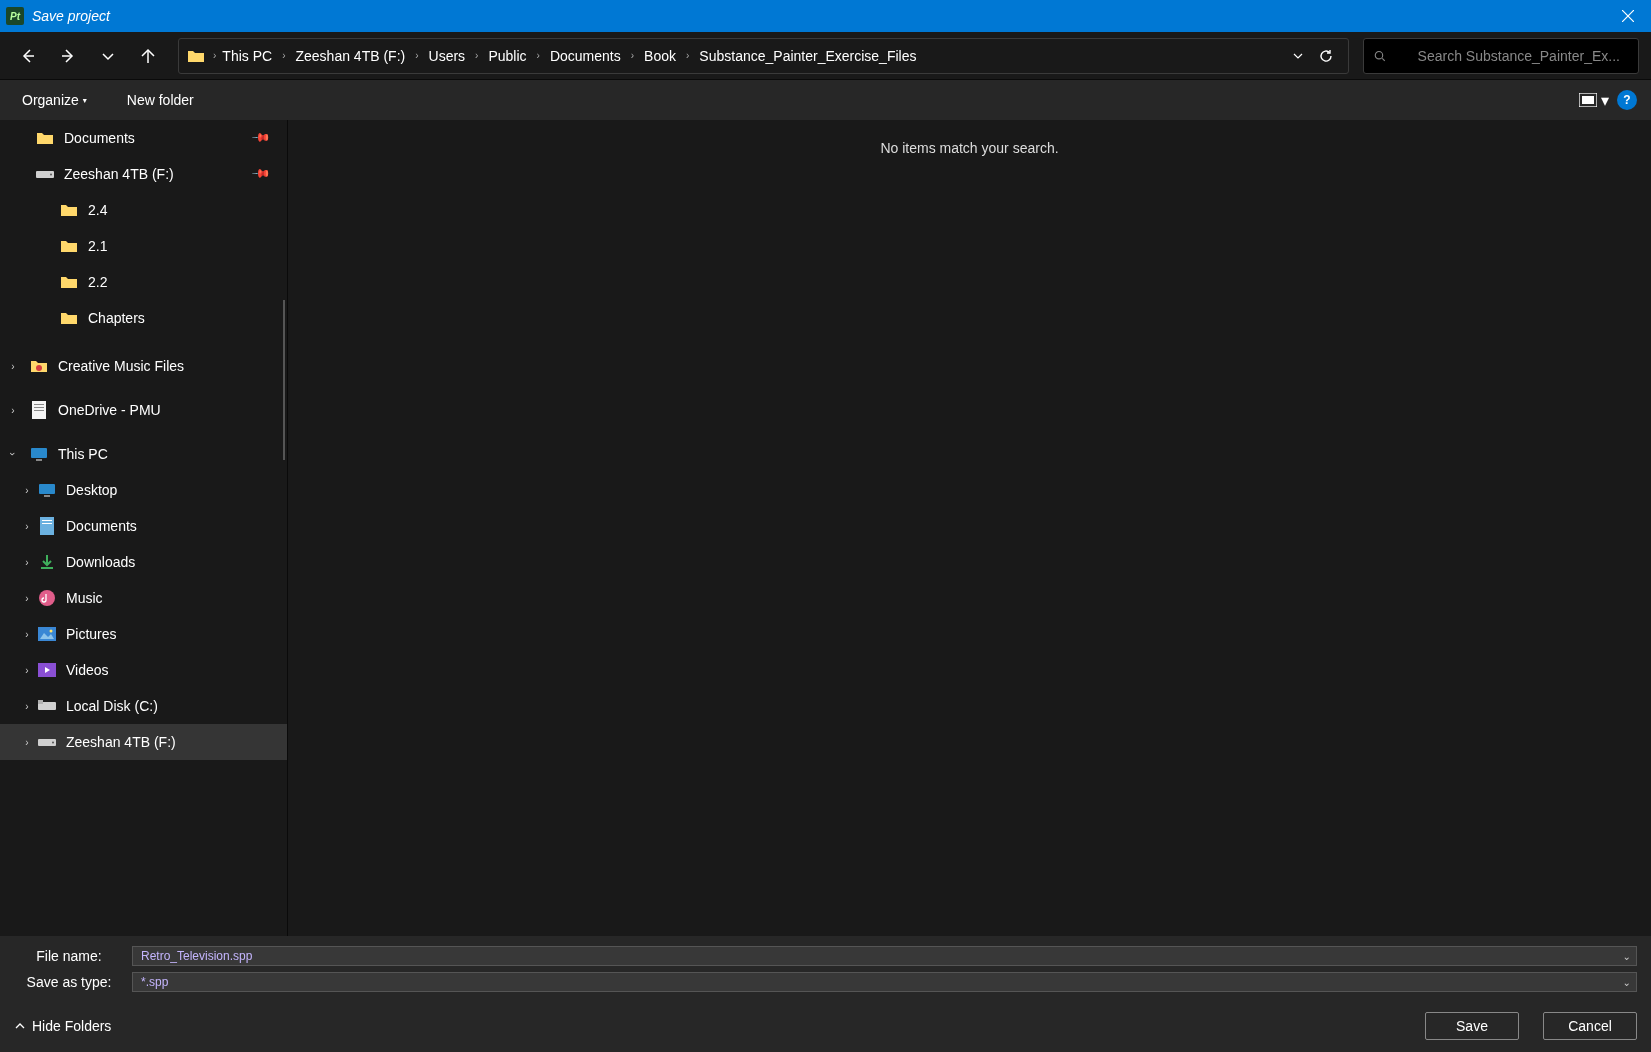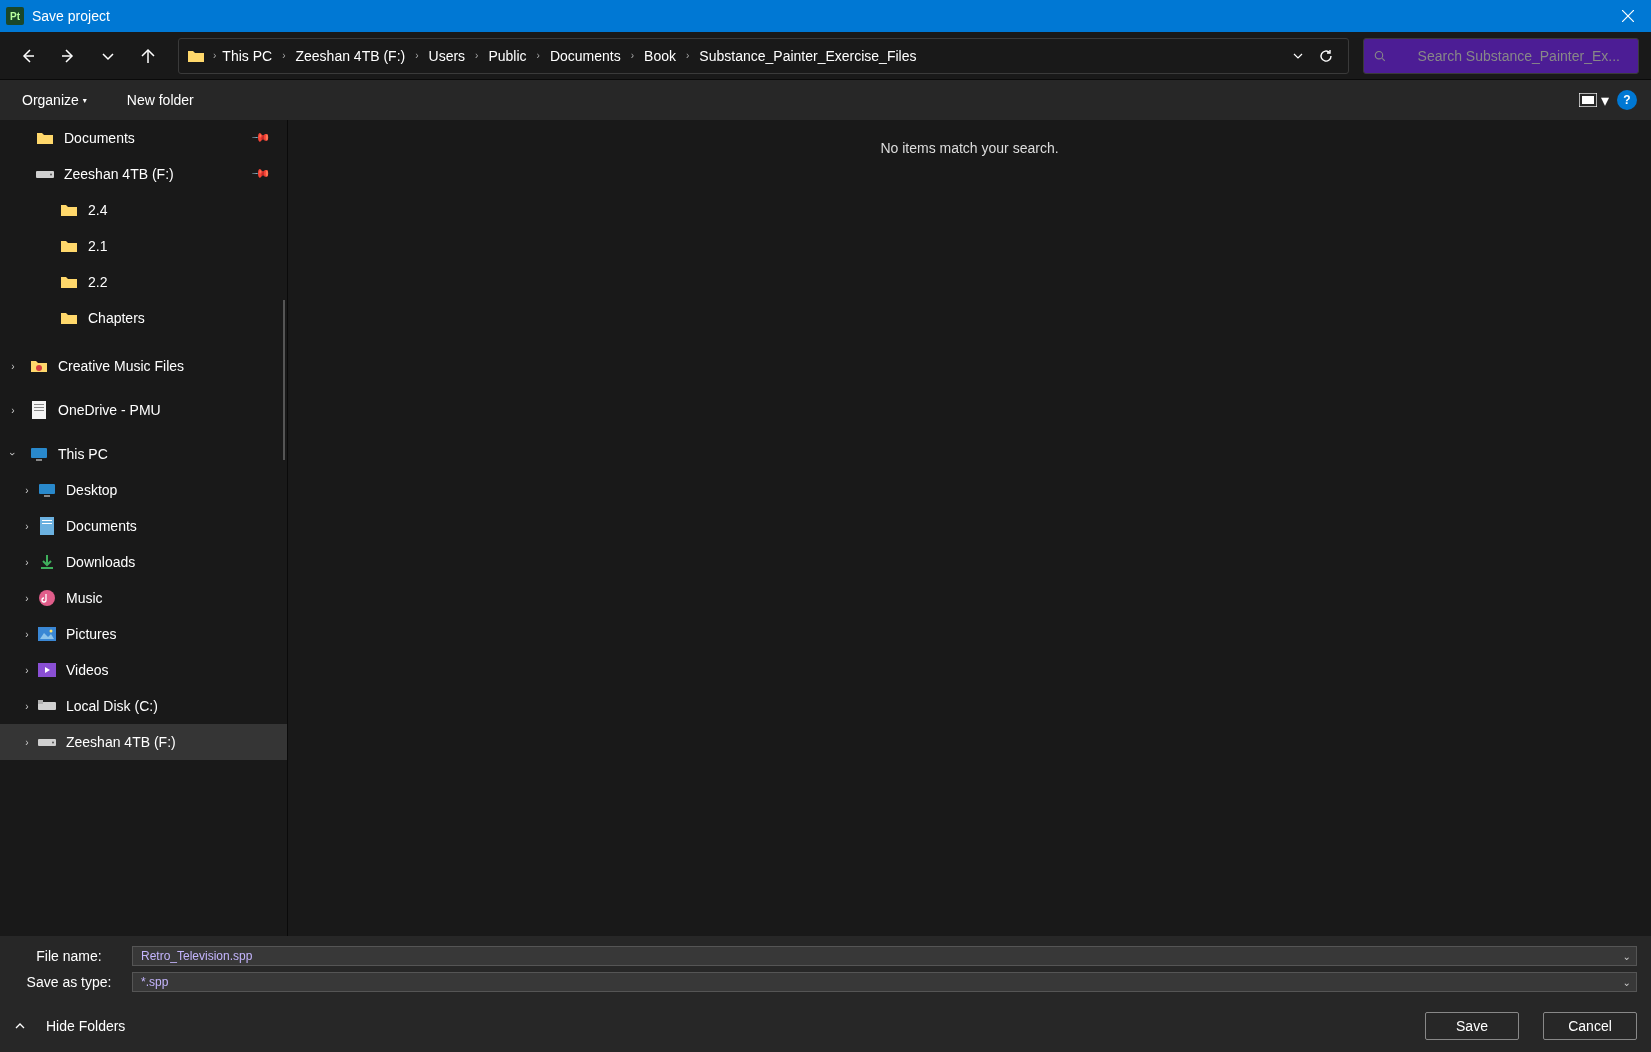--- a/index.html
+++ b/index.html
@@ -1,35 +1,35 @@
 <!DOCTYPE html>
 <html><head>
 <meta charset="utf-8">
 <style>
 * { margin: 0; padding: 0; box-sizing: border-box; font-family: "Segoe UI", Arial, sans-serif; }
 body { background: #1a1a1a; color: #fff; overflow: hidden; width: 1651px; height: 1052px; }
 
-.titlebar { height: 32px; background: #0078d4; display: flex; align-items: center; padding-left: 6px; }
+.titlebar { height: 32px; background: #0078d4; display: flex; align-items: center; padding-left: 6px; font-style: italic; }
 .titlebar .app-icon { width: 18px; height: 18px; background: #1a4729; border-radius: 2px; display: flex; align-items: center; justify-content: center; font-size: 10px; font-weight: bold; color: #b8ff9e; margin-right: 8px; }
 .titlebar .title { font-size: 14px; }
 .titlebar .close { margin-left: auto; width: 46px; height: 32px; display: flex; align-items: center; justify-content: center; cursor: pointer; }
 .titlebar .close svg { width: 12px; height: 12px; }
 
 .navbar { height: 48px; background: #191919; display: flex; align-items: center; padding: 0 12px; gap: 8px; border-bottom: 1px solid #0a0a0a; }
 .nav-btn { width: 32px; height: 32px; display: flex; align-items: center; justify-content: center; cursor: pointer; border-radius: 3px; }
 .nav-btn svg { width: 16px; height: 16px; stroke: #fff; fill: none; }
 
 .breadcrumb-bar { flex: 1; height: 36px; border: 1px solid #3a3a3a; background: #191919; display: flex; align-items: center; padding: 0 8px; margin: 0 6px; border-radius: 3px; }
 .breadcrumb-bar .folder-icon { width: 18px; height: 18px; margin-right: 6px; }
 .breadcrumb { display: flex; align-items: center; gap: 4px; font-size: 14px; flex: 1; }
 .crumb { padding: 2px 4px; cursor: pointer; white-space: nowrap; }
 .chev { color: #aaa; font-size: 10px; padding: 0 2px; user-select: none; }
 .refresh-btn, .history-chev { width: 28px; height: 28px; display: flex; align-items: center; justify-content: center; cursor: pointer; }
 
-.search-box { width: 276px; height: 36px; border: 1px solid #3a3a3a; background: #4c1d95; display: flex; align-items: center; padding: 0 10px; border-radius: 3px; gap: 24px; }
+.search-box { width: 276px; height: 36px; border: 1px solid #3a3a3a; background: #000000; display: flex; align-items: center; padding: 0 10px; border-radius: 3px; gap: 24px; }
 .search-box svg { width: 14px; height: 14px; margin-right: 8px; }
 .search-box input { background: transparent; border: none; color: #888; font-size: 14px; width: 100%; outline: none; }
 .search-box input::placeholder { color: #888; }
 
 .toolbar { height: 40px; background: #272727; display: flex; align-items: center; padding: 0 14px; }
 .tool-btn { padding: 6px 8px; font-size: 14px; cursor: pointer; display: flex; align-items: center; gap: 4px; }
 .tool-btn .caret { font-size: 8px; }
 .toolbar-right { margin-left: auto; display: flex; align-items: center; gap: 8px; }
 .view-btn { display: flex; align-items: center; gap: 4px; cursor: pointer; }
 .help-btn { width: 20px; height: 20px; background: #0078d4; border-radius: 50%; display: flex; align-items: center; justify-content: center; font-size: 12px; font-weight: bold; cursor: pointer; }
@@ -51,21 +51,21 @@
 .content { flex: 1; background: #191919; display: flex; justify-content: center; padding-top: 20px; }
 .empty-msg { font-size: 14px; color: #ddd; }
 
 .bottom { height: 116px; background: #272727; padding: 10px 14px 0 14px; display: flex; flex-direction: column; }
 .field-row { display: flex; align-items: center; margin-bottom: 6px; }
 .field-label { width: 118px; text-align: center; font-size: 14px; padding-right: 8px; }
 .field-input-wrap { flex: 1; position: relative; }
 .field-input { width: 100%; height: 20px; background: #383838; border: 1px solid #555; color: #c4b5fd; padding: 0 8px; font-size: 12px; outline: none; }
 .combo-caret { position: absolute; right: 6px; top: 50%; transform: translateY(-50%); font-size: 10px; color: #ccc; pointer-events: none; }
 .bottom-actions { display: flex; align-items: center; margin-top: auto; padding-bottom: 12px; }
-.hide-folders { display: flex; align-items: center; gap: 20px; font-size: 14px; cursor: pointer; }
+.hide-folders { display: flex; align-items: center; gap: 6px; font-size: 14px; cursor: pointer; }
 .action-btns { margin-left: auto; display: flex; gap: 24px; }
 .btn { width: 94px; height: 28px; border: 1px solid #888; background: transparent; color: #fff; font-size: 14px; cursor: pointer; border-radius: 2px; }
 
 
 .folder-svg { fill: #ffd86b; }
 .drive-svg { fill: #d0d0d0; }
 </style>
 </head>
 <body>
 

